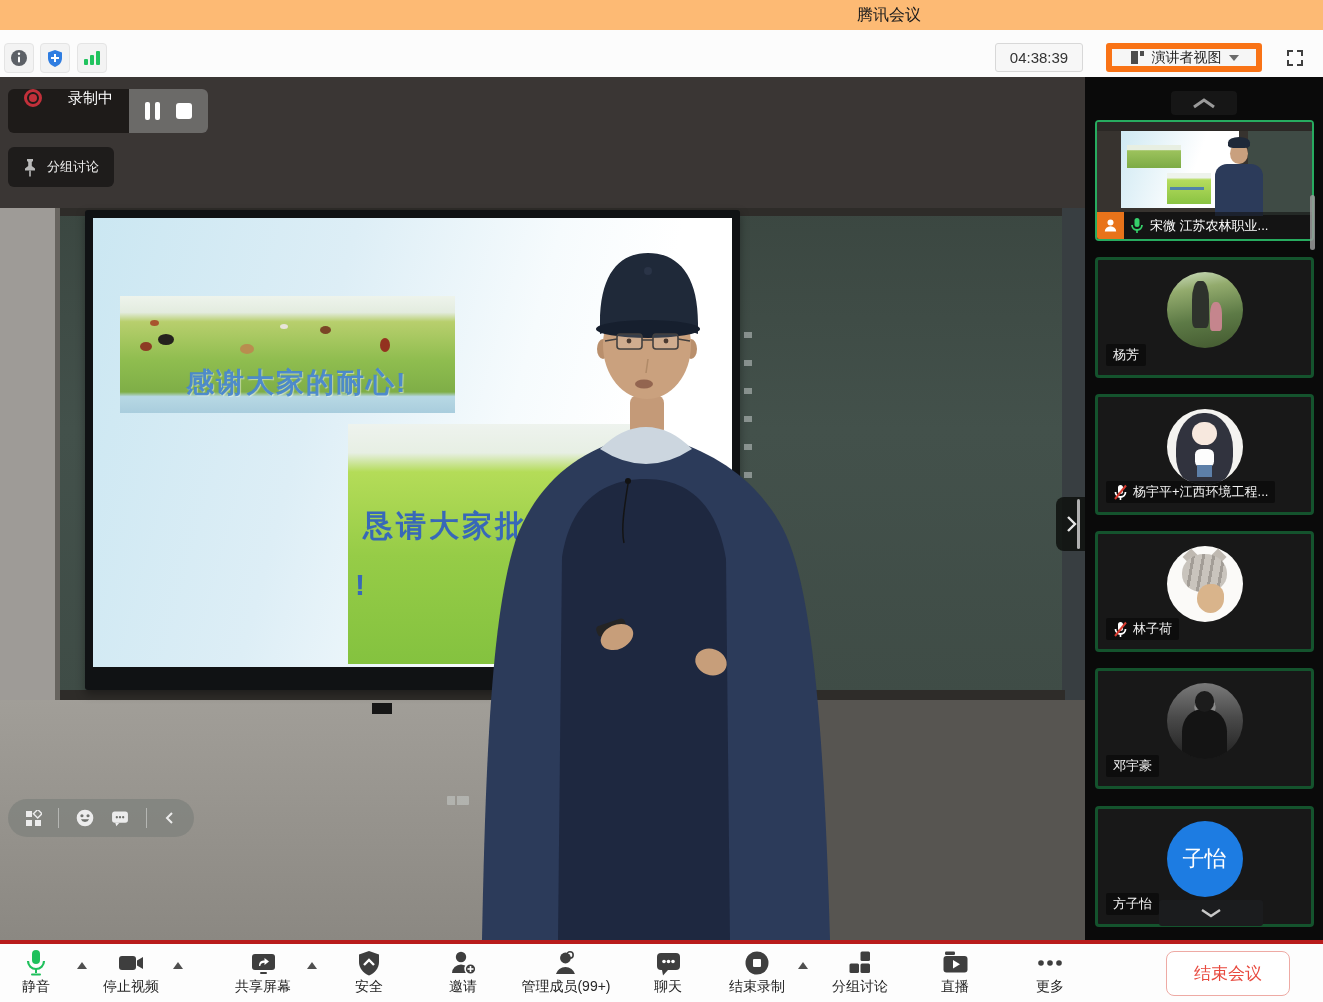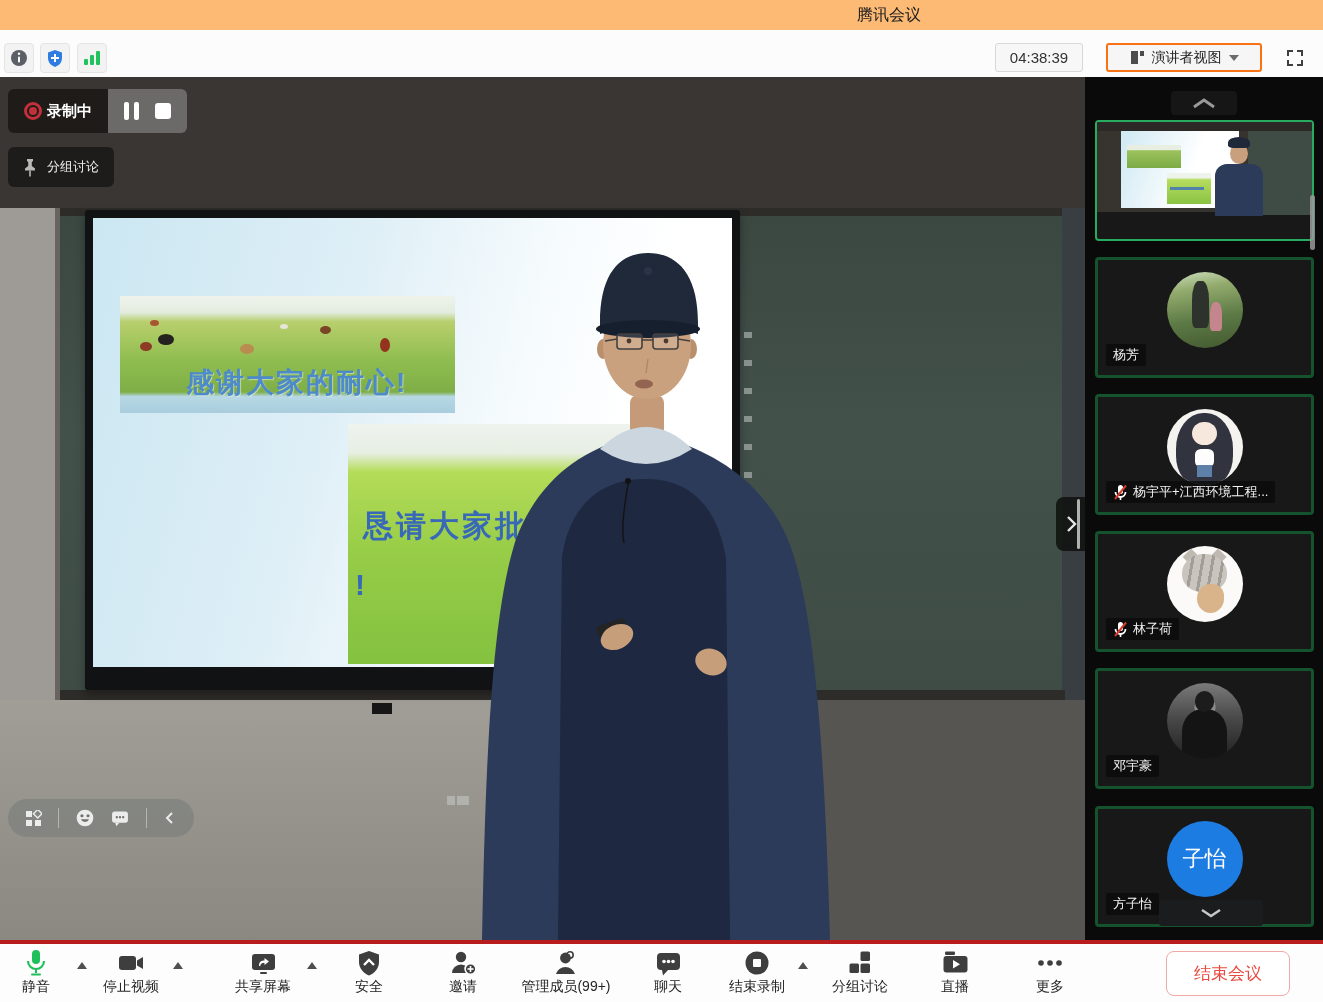--- a/index.html
+++ b/index.html
@@ -7,21 +7,21 @@
   .app { position:relative; width:1323px; height:1002px; overflow:hidden; background:#fff; }
 
   
   .titlebar { position:absolute; top:0; left:0; width:1323px; height:30px; background:#fdba74; }
   .win-title { position:absolute; left:889px; top:5px; transform:translateX(-50%); font-size:16px; color:#15181b; white-space:nowrap; }
 
   
   .topbar { position:absolute; top:30px; left:0; width:1323px; height:47px; background:#fcfcfc; }
   .icon-btn { position:absolute; top:13px; width:30px; height:30px; background:#f3f3f3; border:1px solid #e4e4e4; border-radius:4px; display:flex; align-items:center; justify-content:center; }
   .timer-box { position:absolute; left:995px; top:13px; width:88px; height:29px; border:1px solid #d8d8d8; background:#f7f7f7; border-radius:3px; display:flex; align-items:center; justify-content:center; font-size:15px; color:#333; }
-  .view-btn { position:absolute; left:1106px; top:13px; width:156px; height:29px; border:2px solid #f97316; background:#f6f6f6; border-radius:3px; display:flex; align-items:center; justify-content:center; gap:7px; font-size:14px; color:#222; }
+  .view-btn { position:absolute; left:1106px; top:13px; width:156px; height:29px; border:6px solid #f97316; background:#f6f6f6; border-radius:3px; display:flex; align-items:center; justify-content:center; gap:7px; font-size:14px; color:#222; }
   .caret-down { width:0; height:0; border-left:5px solid transparent; border-right:5px solid transparent; border-top:6px solid #6b6b6b; }
   .fs-btn { position:absolute; left:1282px; top:15px; width:26px; height:26px; display:flex; align-items:center; justify-content:center; }
 
   
   .video { position:absolute; top:77px; left:0; width:1085px; height:863px; background:#3a3634; overflow:hidden; }
   .wall-left { position:absolute; left:0; top:131px; width:60px; height:492px; background:#9e9b97; }
   .wall-left::after { content:""; position:absolute; right:0; top:0; width:5px; height:100%; background:#67645f; }
   .chalkboard { position:absolute; left:60px; top:131px; width:1005px; height:492px; background:linear-gradient(180deg,#3b4741 0%,#43514b 45%,#3f4c46 100%); }
   .board-frame-top { position:absolute; left:60px; top:131px; width:1005px; height:8px; background:#2e2c29; }
   .board-frame-bottom { position:absolute; left:60px; top:613px; width:1005px; height:10px; background:#2e2c29; }
@@ -41,21 +41,21 @@
   .slide-cap2 { position:absolute; left:270px; top:288px; font-size:30px; font-weight:bold; letter-spacing:3px; color:#3868b8; white-space:nowrap; }
   .slide-cap2b { position:absolute; left:262px; top:350px; font-size:30px; font-weight:bold; color:#3868b8; }
   .side-dots { position:absolute; left:744px; top:255px; width:8px; height:200px; opacity:.5;
     background:repeating-linear-gradient(180deg, #cfd4d4 0 6px, transparent 6px 28px); }
   .seewo { position:absolute; left:362px; top:586px; width:22px; height:9px; background:linear-gradient(90deg,#b8bab6 0 35%,transparent 35% 45%,#b8bab6 45% 100%); opacity:.8; border-radius:1px; }
 
   .presenter-svg { position:absolute; left:0; top:0; z-index:5; pointer-events:none; }
 
   
   .rec-badge { position:absolute; left:8px; top:12px; height:44px; display:flex; z-index:10; }
-  .rec-left { display:flex; align-items:center; gap:5px; padding:0 16px; background:rgba(28,25,24,.93); border-radius:6px 0 0 6px;font-weight:bold; }
+  .rec-left { display:flex; align-items:flex-start; gap:26px; padding:0 16px; background:rgba(28,25,24,.93); border-radius:6px 0 0 6px; }
   .rec-ring { width:18px; height:18px; border-radius:50%; border:3px solid #c2303a; display:flex; align-items:center; justify-content:center; }
   .rec-ring i { width:8px; height:8px; border-radius:50%; background:#c2303a; }
   .rec-text { color:#fff; font-size:15px; }
   .rec-right { display:flex; align-items:center; gap:16px; padding:0 16px; background:rgba(122,121,119,.78); border-radius:0 6px 6px 0; }
   .pause-ic { display:flex; gap:5px; }
   .pause-ic i { width:5px; height:18px; background:#fff; border-radius:2px; }
   .stop-ic { width:16px; height:16px; background:#fff; border-radius:3px; }
   .pin-badge { position:absolute; left:8px; top:70px; height:40px; display:flex; align-items:center; gap:10px; padding:0 15px; background:rgba(28,25,24,.9); border-radius:6px; z-index:10; color:#efefef; font-size:13px; }
   .reaction-pill { position:absolute; left:8px; top:722px; height:38px; width:186px; background:rgba(128,130,126,.82); border-radius:19px; display:flex; align-items:center; justify-content:space-evenly; z-index:10; }
   .pill-div { width:1px; height:20px; background:rgba(255,255,255,.4); }
@@ -286,20 +286,34 @@
         <div class="t1-board"></div>
         <div class="t1-screen">
           <div class="t1-photo1"></div>
           <div class="t1-photo2"></div>
           <div class="t1-cap"></div>
         </div>
         <div class="t1-body"></div>
         <div class="t1-head"></div>
         <div class="t1-hat"></div>
       </div>
+      <div class="t1-label">
+        <span class="host-badge">
+          <svg width="15" height="15" viewBox="0 0 15 15">
+              <circle cx="7.5" cy="4.6" r="3" fill="#fff"></circle>
+              <path d="M1.8,13.4 a5.7,5.2 0 0 1 11.4,0 Z" fill="#fff"></path>
+            </svg>
+        </span>
+        <svg width="14" height="17" viewBox="0 0 14 17">
+            <rect x="4.5" y="1" width="5" height="9" rx="2.5" fill="#35d06a"></rect>
+            <path d="M2,8 a5,5 0 0 0 10,0" fill="none" stroke="#35d06a" stroke-width="1.8"></path>
+            <rect x="6.2" y="13" width="1.6" height="3" fill="#35d06a"></rect>
+          </svg>
+        <span>宋微 江苏农林职业...</span>
+      </div>
     </div>
     <div class="scroll-thumb"></div>
 
     <div class="tile" style="top:180px">
       <div class="avatar av-yf">
           <div class="fig-a"></div>
           <div class="fig-c"></div>
         </div>
       <div class="name-tag">
         <span>杨芳</span>

